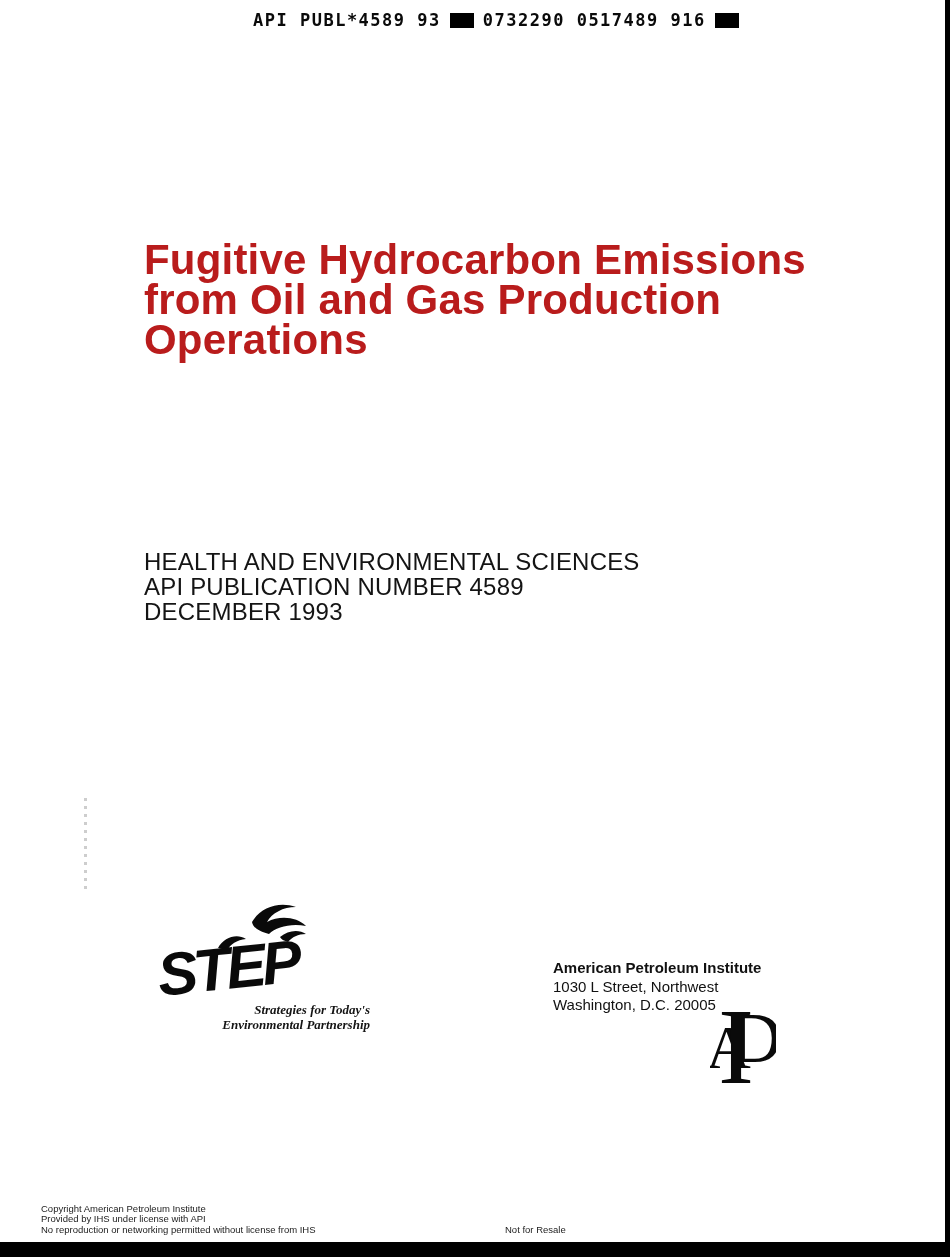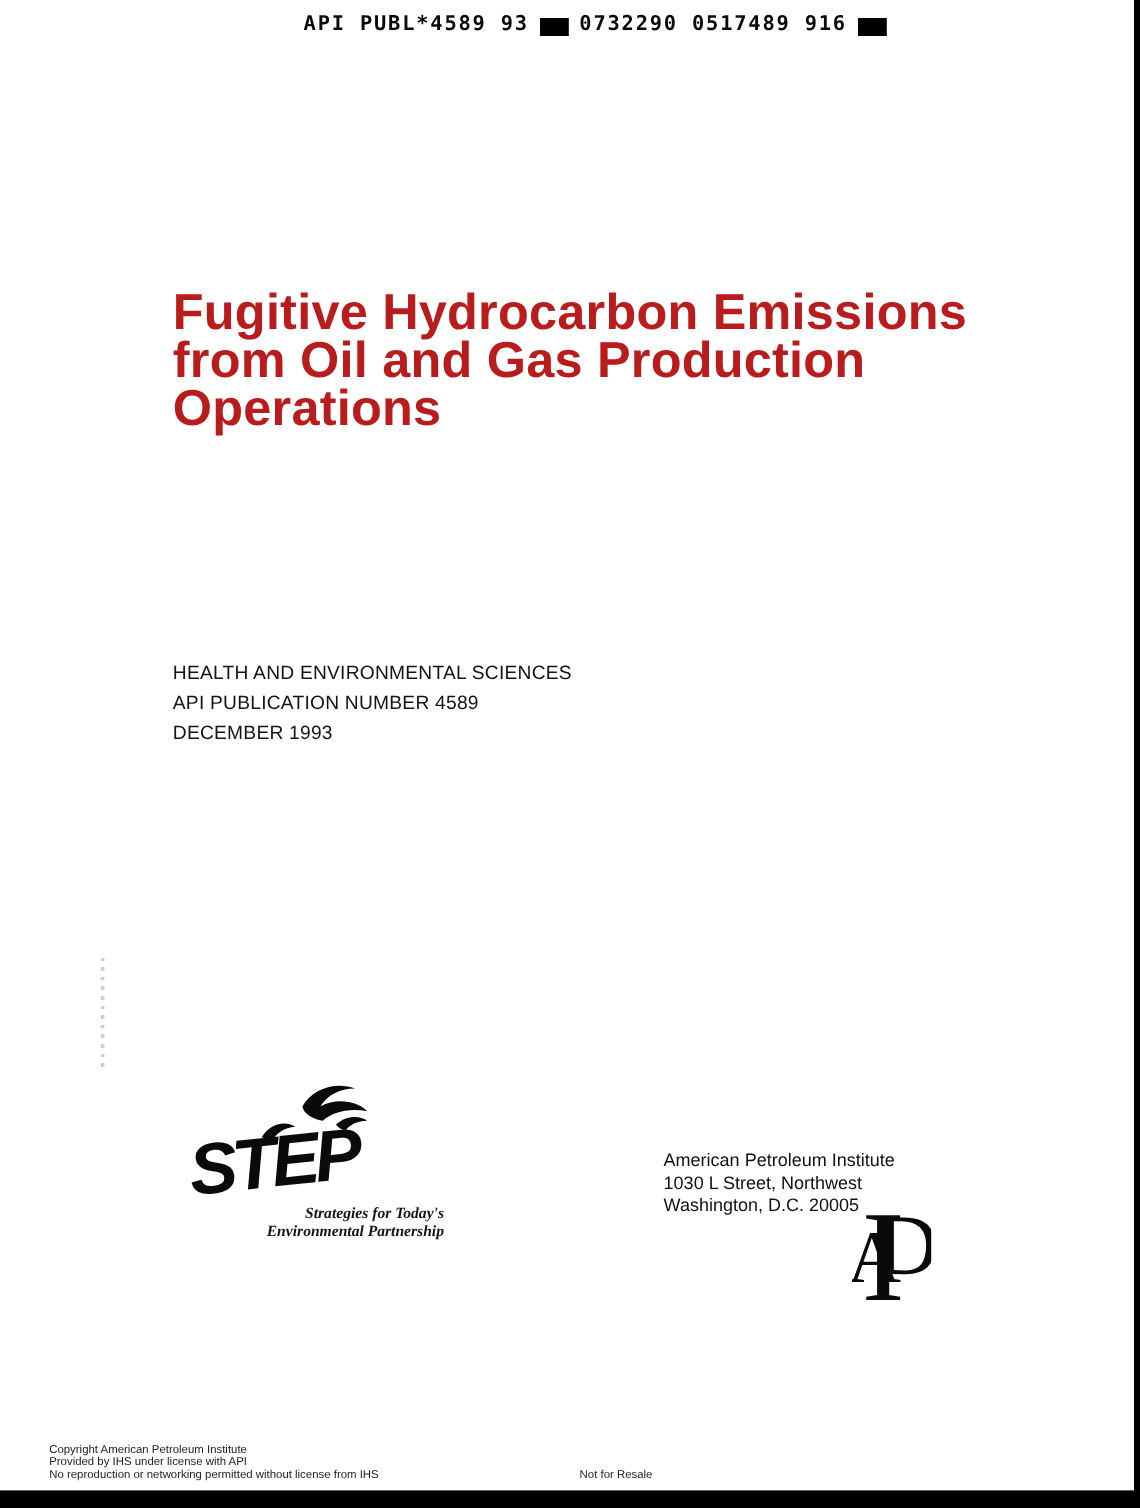--- a/index.html
+++ b/index.html
@@ -12,69 +12,69 @@
   }
   
   .edge-right { position:absolute; top:0; right:0; width:5px; height:100%; background:#000; }
   .edge-bottom { position:absolute; left:0; bottom:0; width:100%; height:15px; background:#000; }
 
   
   .header-code {
     position:absolute; left:253px; top:10px;
     font-family:"DejaVu Sans Mono", monospace;
     font-weight:bold; font-size:17px; letter-spacing:1.5px;
-    color:#0a0a0a; white-space:nowrap; display:flex; align-items:flex-end;
+    color:#0a0a0a; white-space:nowrap; display:flex; align-items:center;
   }
   .code-block { display:inline-block; width:24px; height:15px; background:#000; margin:0 9px; }
   .code-block.last { margin-right:0; }
 
   
   .doc-title {
     position:absolute; left:144px; top:240px;
     font-size:42px; font-weight:bold; line-height:40px;
     letter-spacing:0.2px; color:#b91c1c;
   }
 
   
   .doc-meta {
     position:absolute; left:144px; top:549px;
-    font-size:16px; line-height:25px; color:#141414;
+    font-size:24px; line-height:25px; color:#141414;
     letter-spacing:0.2px;
   }
 
   
   .scan-artifact {
     position:absolute; left:84px; top:798px; width:3px; height:92px;
     background:repeating-linear-gradient(to bottom, #b3b3b3 0 3px, transparent 3px 8px);
     opacity:.65;
   }
 
   
   .step-logo { position:absolute; left:156px; top:900px; width:214px; }
   .step-tagline {
     font-family:"Liberation Serif", serif; font-style:italic; font-weight:bold;
     font-size:13px; line-height:15px; text-align:right; color:#141414;
     margin-top:-6px;
   }
 
   
   .publisher { position:absolute; left:553px; top:959px; font-size:15px; line-height:18.5px; color:#111; }
-  .publisher .name { font-weight:normal; }
+  .publisher .name { font-weight:bold; }
 
   
   .monogram { position:absolute; left:710px; top:1006px; }
   .monogram text { font-family:"Liberation Serif", serif; fill:#0a0a0a; }
 
   
   .footer {
     position:absolute; left:20px; top:1204px;
     font-size:9.5px; line-height:10.3px; color:#222;margin-left:21px;
   }
   .footer-right {
-    position:absolute; left:473px; top:1224px;
+    position:absolute; left:495px; top:1224px;
     font-size:9.5px; color:#222;padding-left:10px;
   }
 </style>
 </head>
 <body>
 
 <div class="page">
 
   <div class="edge-right"></div>
   <div class="edge-bottom"></div>

